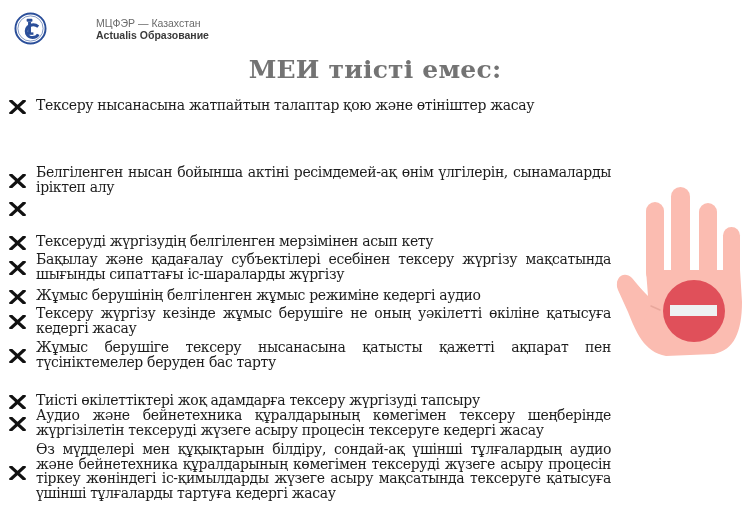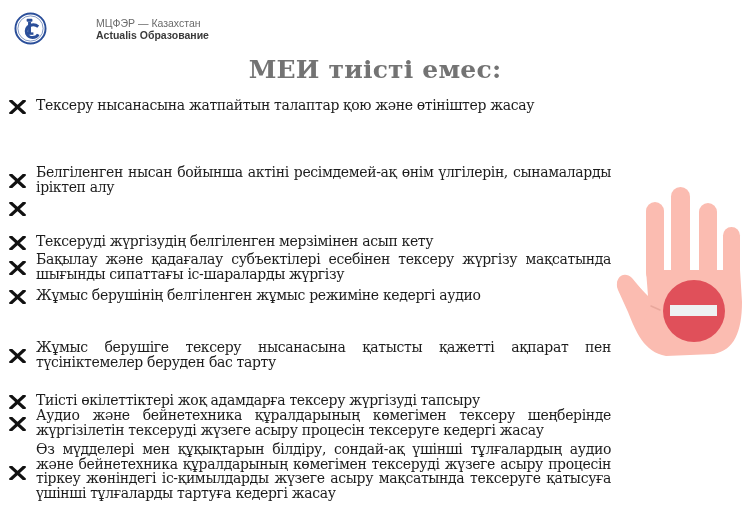--- a/index.html
+++ b/index.html
@@ -83,20 +83,26 @@
     <div class="item-text">Бақылау және қадағалау субъектілері есебінен тексеру жүргізу мақсатында шығынды сипаттағы іс-шараларды жүргізу</div>
   </div>
 
   <div class="item" style="top:287px">
     <svg class="x-icon" viewBox="0 0 17 14">
         <path d="M2 1 L15 13 M15 1 L2 13" stroke="#111" stroke-width="3.2" stroke-linecap="square"></path>
       </svg>
     <div class="item-text single">Жұмыс берушінің белгіленген жұмыс режиміне кедергі аудио</div>
   </div>
 
+  <div class="item" style="top:306px">
+    <svg class="x-icon" viewBox="0 0 17 14">
+        <path d="M2 1 L15 13 M15 1 L2 13" stroke="#111" stroke-width="3.2" stroke-linecap="square"></path>
+      </svg>
+    <div class="item-text">Тексеру жүргізу кезінде жұмыс берушіге не оның уәкілетті өкіліне қатысуға кедергі жасау</div>
+  </div>
 
   <div class="item" style="top:340px">
     <svg class="x-icon" viewBox="0 0 17 14">
         <path d="M2 1 L15 13 M15 1 L2 13" stroke="#111" stroke-width="3.2" stroke-linecap="square"></path>
       </svg>
     <div class="item-text">Жұмыс берушіге тексеру нысанасына қатысты қажетті ақпарат пен түсініктемелер беруден бас тарту</div>
   </div>
 
   <div class="item" style="top:392px">
     <svg class="x-icon" viewBox="0 0 17 14">

